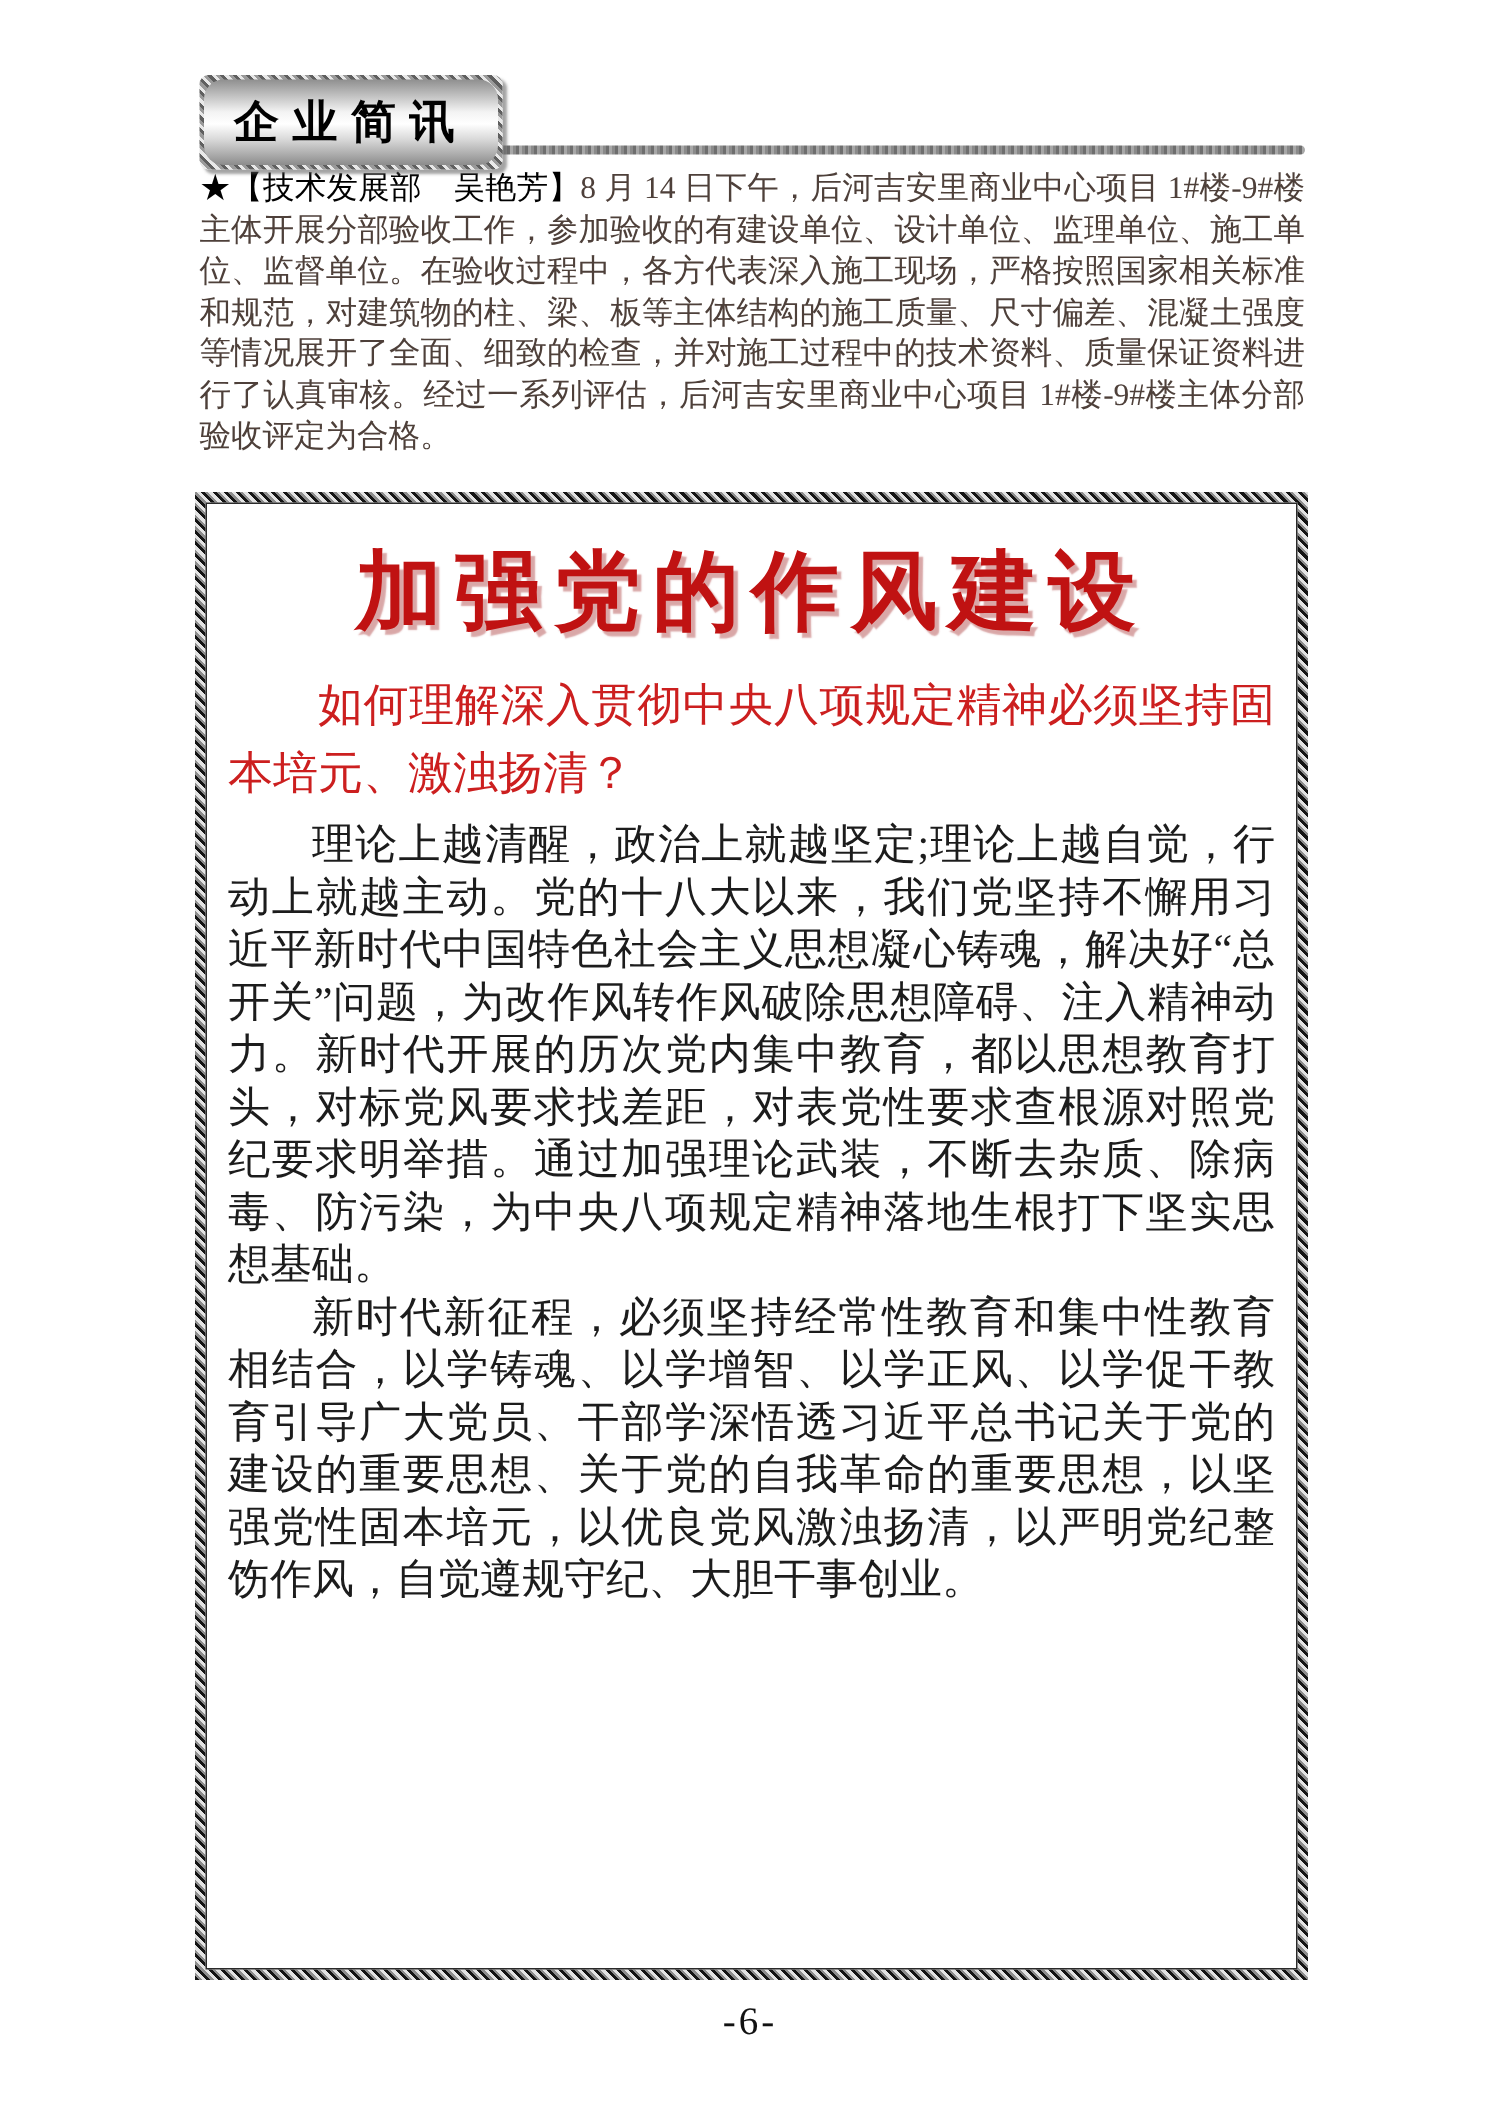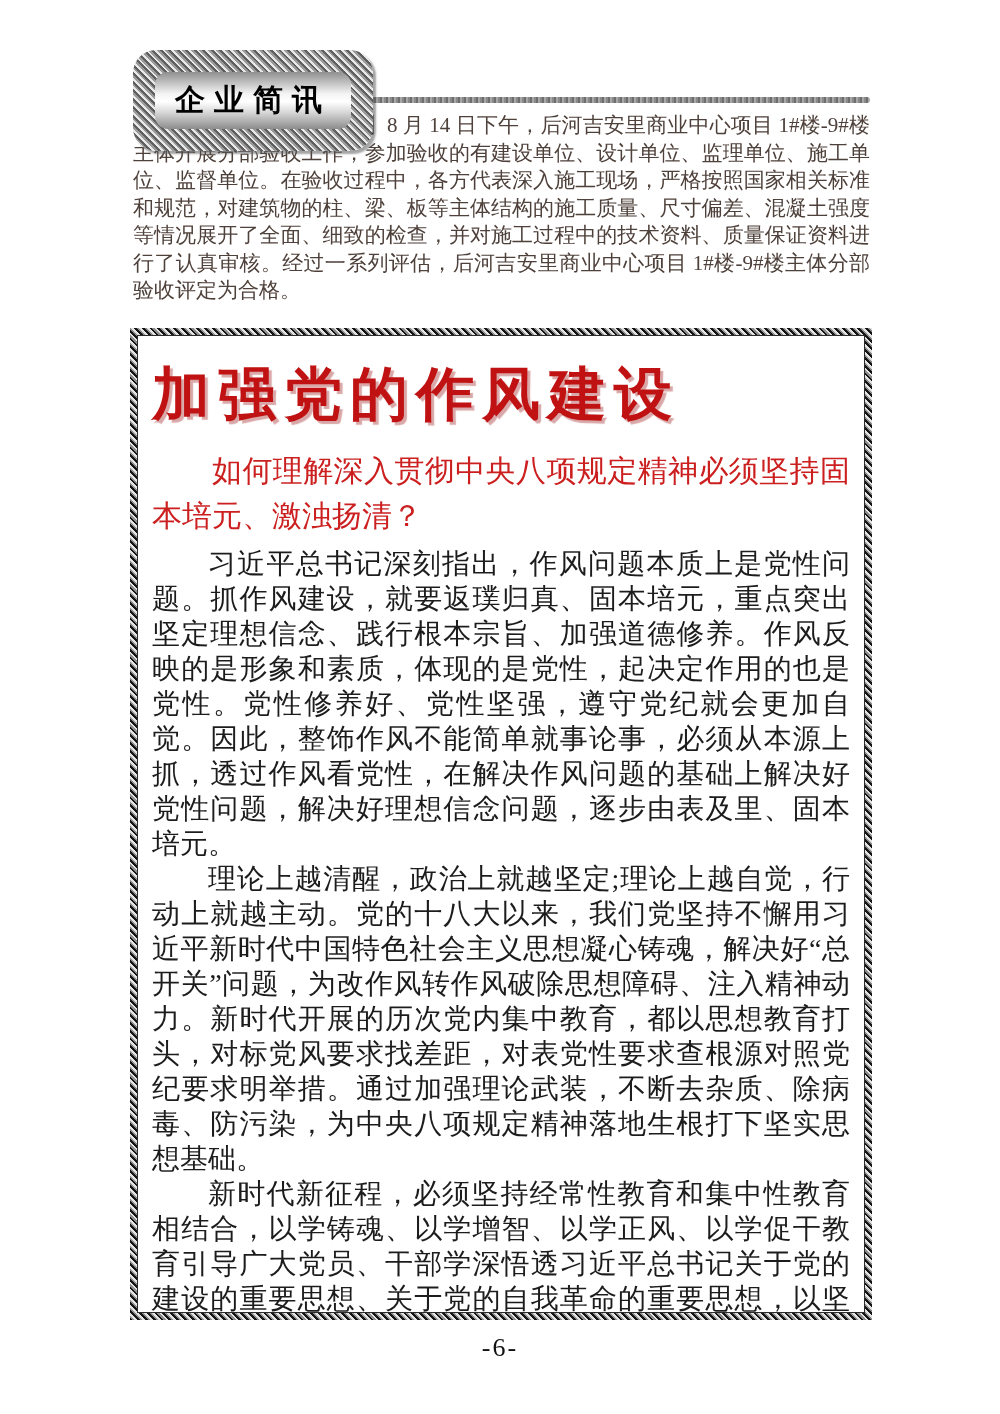--- a/index.html
+++ b/index.html
@@ -19,22 +19,22 @@
     left: 158px;
     width: 712px;
     height: 6px;
     background: repeating-linear-gradient(90deg, #6e6e6e 0 2px, #a8a8a8 2px 4px, #8a8a8a 4px 6px);
     border-radius: 0 3px 3px 0;
   }
   .badge-wrap {
     position: absolute;
     top: 50px;
     left: 133px;
-    padding: 22px;
-    border-radius: 23px;
+    padding: 3px;
+    border-radius: 6px;
     background: repeating-linear-gradient(45deg, #5f5f5f 0 2px, #e8e8e8 2px 4px, #9a9a9a 4px 6px);
     box-shadow: 3px 3px 2px rgba(90,90,90,0.55);
     z-index: 2;
   }
   .badge-inner {
     border-radius: 13px;
     padding: 8px 20px;
     background: linear-gradient(180deg, #8f8f8f 0%, #f3f3f3 38%, #ffffff 52%, #d9d9d9 70%, #8c8c8c 100%);
     font-family: "Liberation Sans", sans-serif;
     font-weight: bold;
@@ -76,21 +76,21 @@
     box-sizing: border-box;
     width: 100%;
     height: 100%;
     background: #ffffff;
     border: 1px solid #2a2a2a;
     padding: 12px 14px 6px 14px;
     overflow: hidden;
   }
   .art-title {
     margin: 8px 0 14px 0;
-    text-align: left;
+    text-align: center;
     font-family: "Liberation Serif", serif;
     font-weight: bold;
     font-size: 58px;
     letter-spacing: 8px;
     color: #c01212;
     text-shadow: 3px 3px 1px rgba(170,60,60,0.45);
     white-space: nowrap;
   }
   .art-subtitle {
     margin: 0 0 8px 0;
@@ -137,21 +137,20 @@
   <p class="news"><span class="lead">★【技术发展部　吴艳芳】</span><span>8 月 14 日下午，后河吉安里商业中心项目 1#楼-9#楼主体开展分部验收工作，参加验收的有建设单位、设计单位、监理单位、施工单位、监督单位。在验收过程中，各方代表深入施工现场，严格按照国家相关标准和规范，对建筑物的柱、梁、板等主体结构的施工质量、尺寸偏差、混凝土强度等情况展开了全面、细致的检查，并对施工过程中的技术资料、质量保证资料进行了认真审核。经过一系列评估，后河吉安里商业中心项目 1#楼-9#楼主体分部验收评定为合格。</span></p>
 
   <div class="art-box">
     <div class="art-inner">
 
       <div class="art-title">加强党的作风建设</div>
 
       <p class="art-subtitle">如何理解深入贯彻中央八项规定精神必须坚持固本培元、激浊扬清？</p>
 
       <div class="art-body">
-        <p>习近平总书记深刻指出，作风问题本质上是党性问题。抓作风建设，就要返璞归真、固本培元，重点突出坚定理想信念、践行根本宗旨、加强道德修养。作风反映的是形象和素质，体现的是党性，起决定作用的也是党性。党性修养好、党性坚强，遵守党纪就会更加自觉。因此，整饰作风不能简单就事论事，必须从本源上抓，透过作风看党性，在解决作风问题的基础上解决好党性问题，解决好理想信念问题，逐步由表及里、固本培元。</p>
         <p>理论上越清醒，政治上就越坚定;理论上越自觉，行动上就越主动。党的十八大以来，我们党坚持不懈用习近平新时代中国特色社会主义思想凝心铸魂，解决好“总开关”问题，为改作风转作风破除思想障碍、注入精神动力。新时代开展的历次党内集中教育，都以思想教育打头，对标党风要求找差距，对表党性要求查根源对照党纪要求明举措。通过加强理论武装，不断去杂质、除病毒、防污染，为中央八项规定精神落地生根打下坚实思想基础。</p>
         <p>新时代新征程，必须坚持经常性教育和集中性教育相结合，以学铸魂、以学增智、以学正风、以学促干教育引导广大党员、干部学深悟透习近平总书记关于党的建设的重要思想、关于党的自我革命的重要思想，以坚强党性固本培元，以优良党风激浊扬清，以严明党纪整饬作风，自觉遵规守纪、大胆干事创业。</p>
       </div>
 
     </div>
   </div>
 
   <div class="page-number">-6-</div>
 
 </div>

